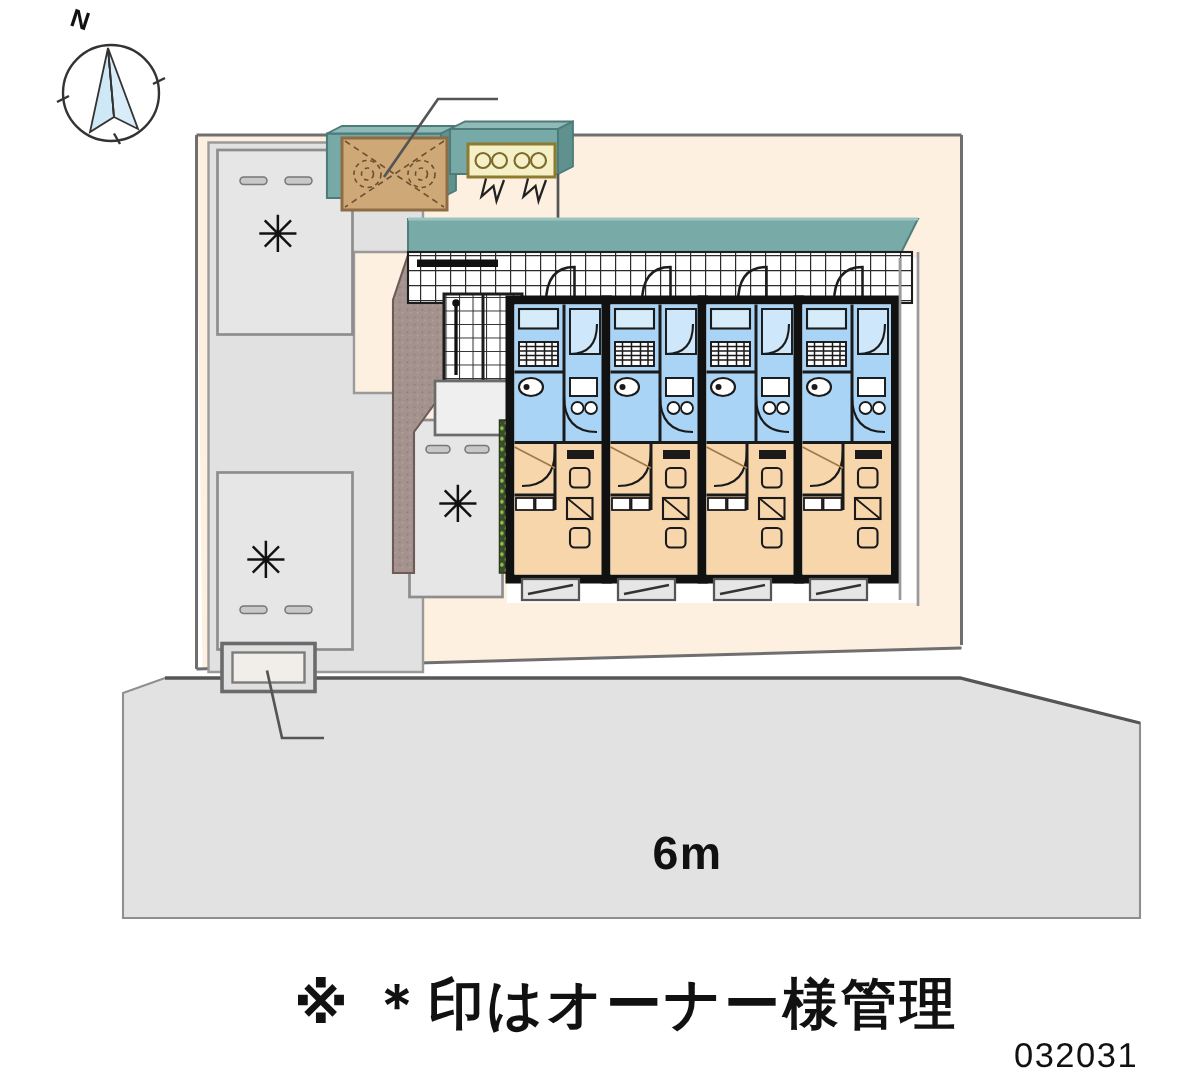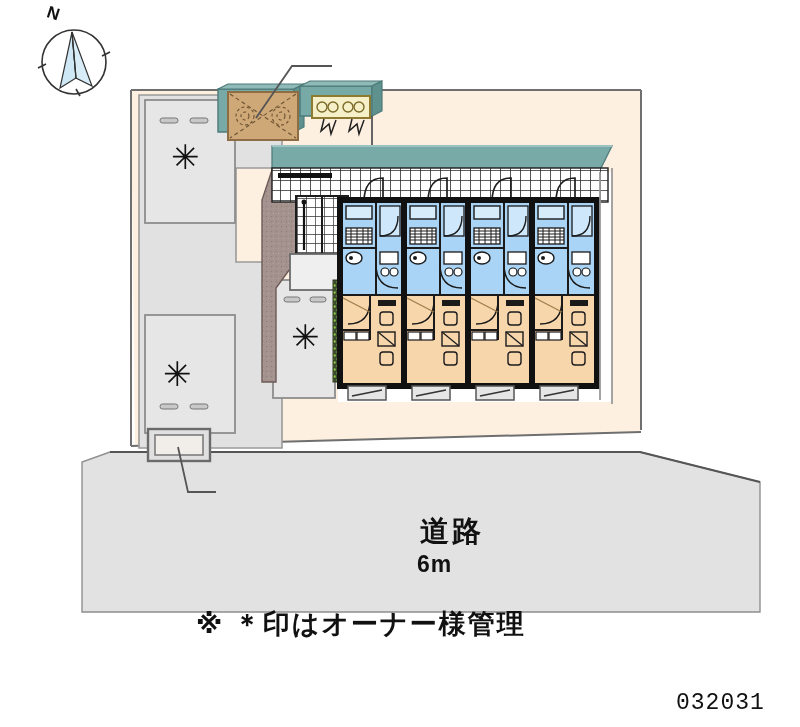--- a/index.html
+++ b/index.html
@@ -6,24 +6,24 @@
   body{width:800px;height:727px;position:relative;overflow:hidden;
        font-family:"Liberation Sans","DejaVu Sans",sans-serif;}
 
   #stage{position:absolute;left:0;top:0;width:800px;height:727px;}
 
   .lbl{position:absolute;color:#111111;font-weight:700;white-space:nowrap;
        letter-spacing:1px;}
   .lbl-roofpark{left:338px;top:42px;font-size:33px;letter-spacing:2px;}
   .lbl-gomi{left:216px;top:474px;font-size:28px;letter-spacing:4px;}
   .lbl-road{left:420px;top:512px;font-size:29px;letter-spacing:3px;}
-  .lbl-road6{left:417px;top:551px;font-size:23px;letter-spacing:1px;}
-  .lbl-note{left:196px;top:606px;font-size:27px;letter-spacing:2px;}
+  .lbl-road6{left:435px;top:551px;font-size:31px;letter-spacing:1px;}
+  .lbl-note{left:196px;top:645px;font-size:37px;letter-spacing:2px;}
   .lbl-id{left:676px;top:690px;font-size:23px;font-weight:400;
-          font-family:Liberation Mono, monospace;
+          font-family:Liberation Sans, sans-serif;
           letter-spacing:1px;}
   .lbl-n{left:47px;top:4px;font-size:17px;font-weight:700;
          transform:rotate(18deg);}
 
   .ast{position:absolute;font-size:34px;font-weight:700;color:#111;
        line-height:1;}
 </style>
 </head>
 <body>
 
@@ -363,21 +363,20 @@
         <path d="M6 34 L2 27"></path>
       </g>
     </g>
 
   </svg>
 
   <div class="lbl lbl-n">N</div>
 
 
 
-  <div class="lbl lbl-road">道路</div>
 
   <div class="lbl lbl-road6">6m</div>
 
   <div class="lbl lbl-note">※ ＊印はオーナー様管理</div>
 
   <div class="lbl lbl-id">032031</div>
 
   <div class="ast" style="left:171px;top:140px;">✳</div>
   <div class="ast" style="left:163px;top:357px;">✳</div>
   <div class="ast" style="left:291px;top:320px;">✳</div>

